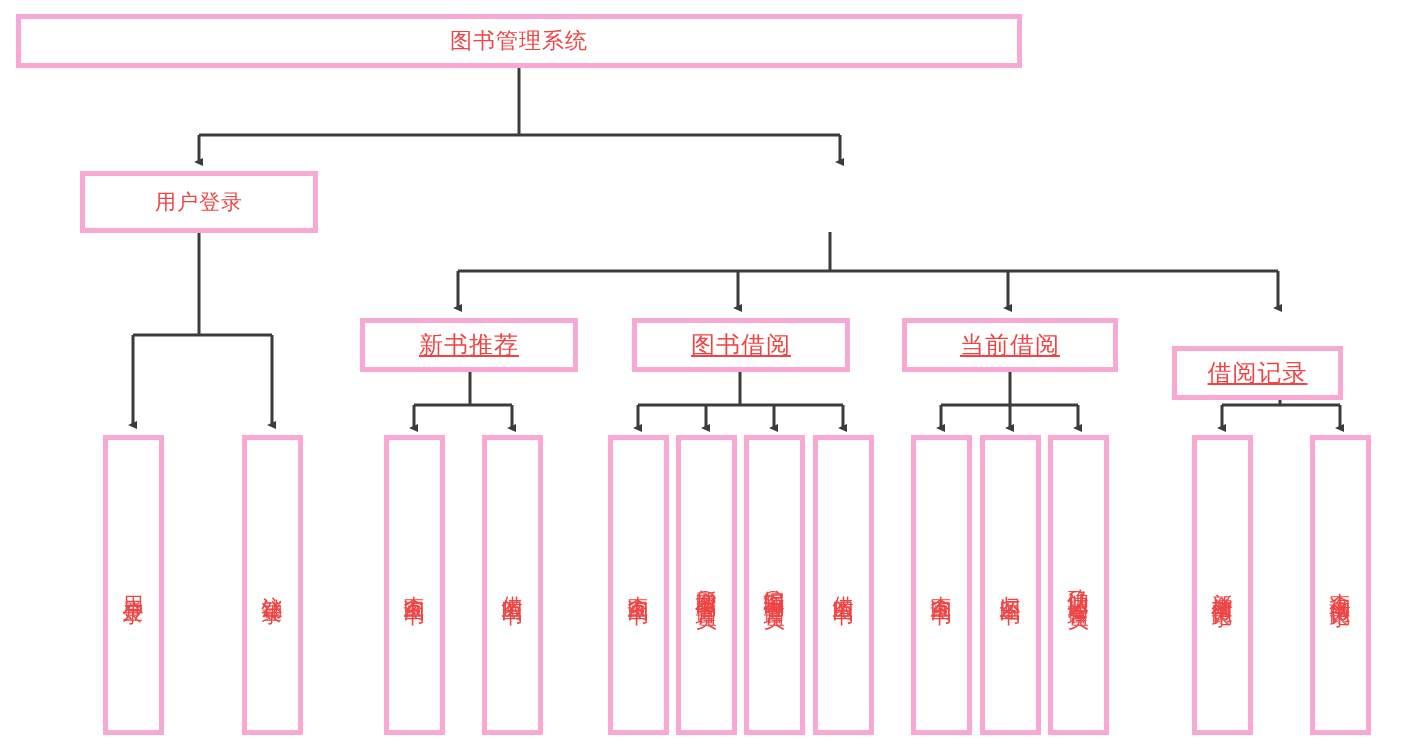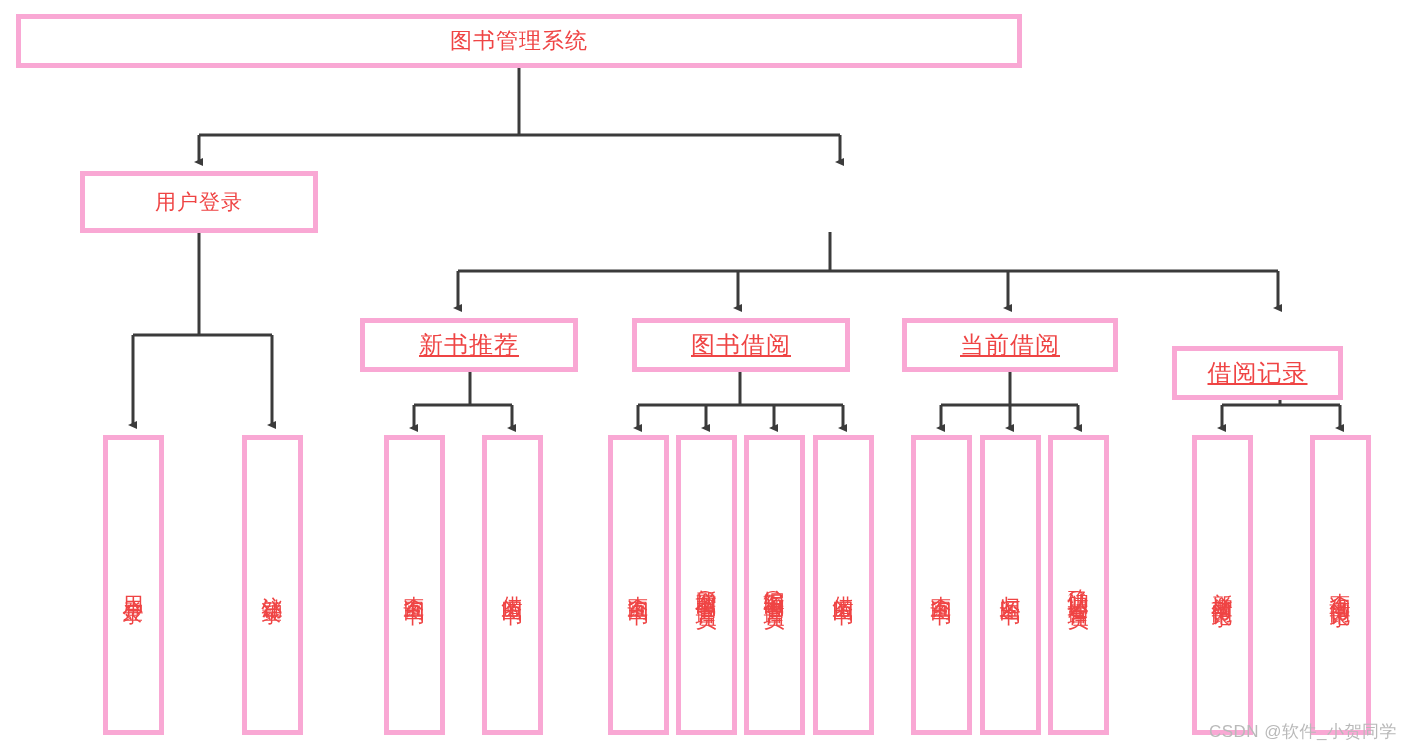--- a/index.html
+++ b/index.html
@@ -185,15 +185,14 @@
     <span class="vtext">确认归还（管理员）</span>
   </div>
 
   <div class="node leaf" style="left:1192px; top:435px; width:61px; height:300px;">
     <span class="vtext">新增借阅记录</span>
   </div>
   <div class="node leaf" style="left:1310px; top:435px; width:61px; height:300px;">
     <span class="vtext">查询借阅记录</span>
   </div>
 
-  <div class="watermark">CSDN @软件_小贺同学</div>
 
 </div>
 
 </body></html>

